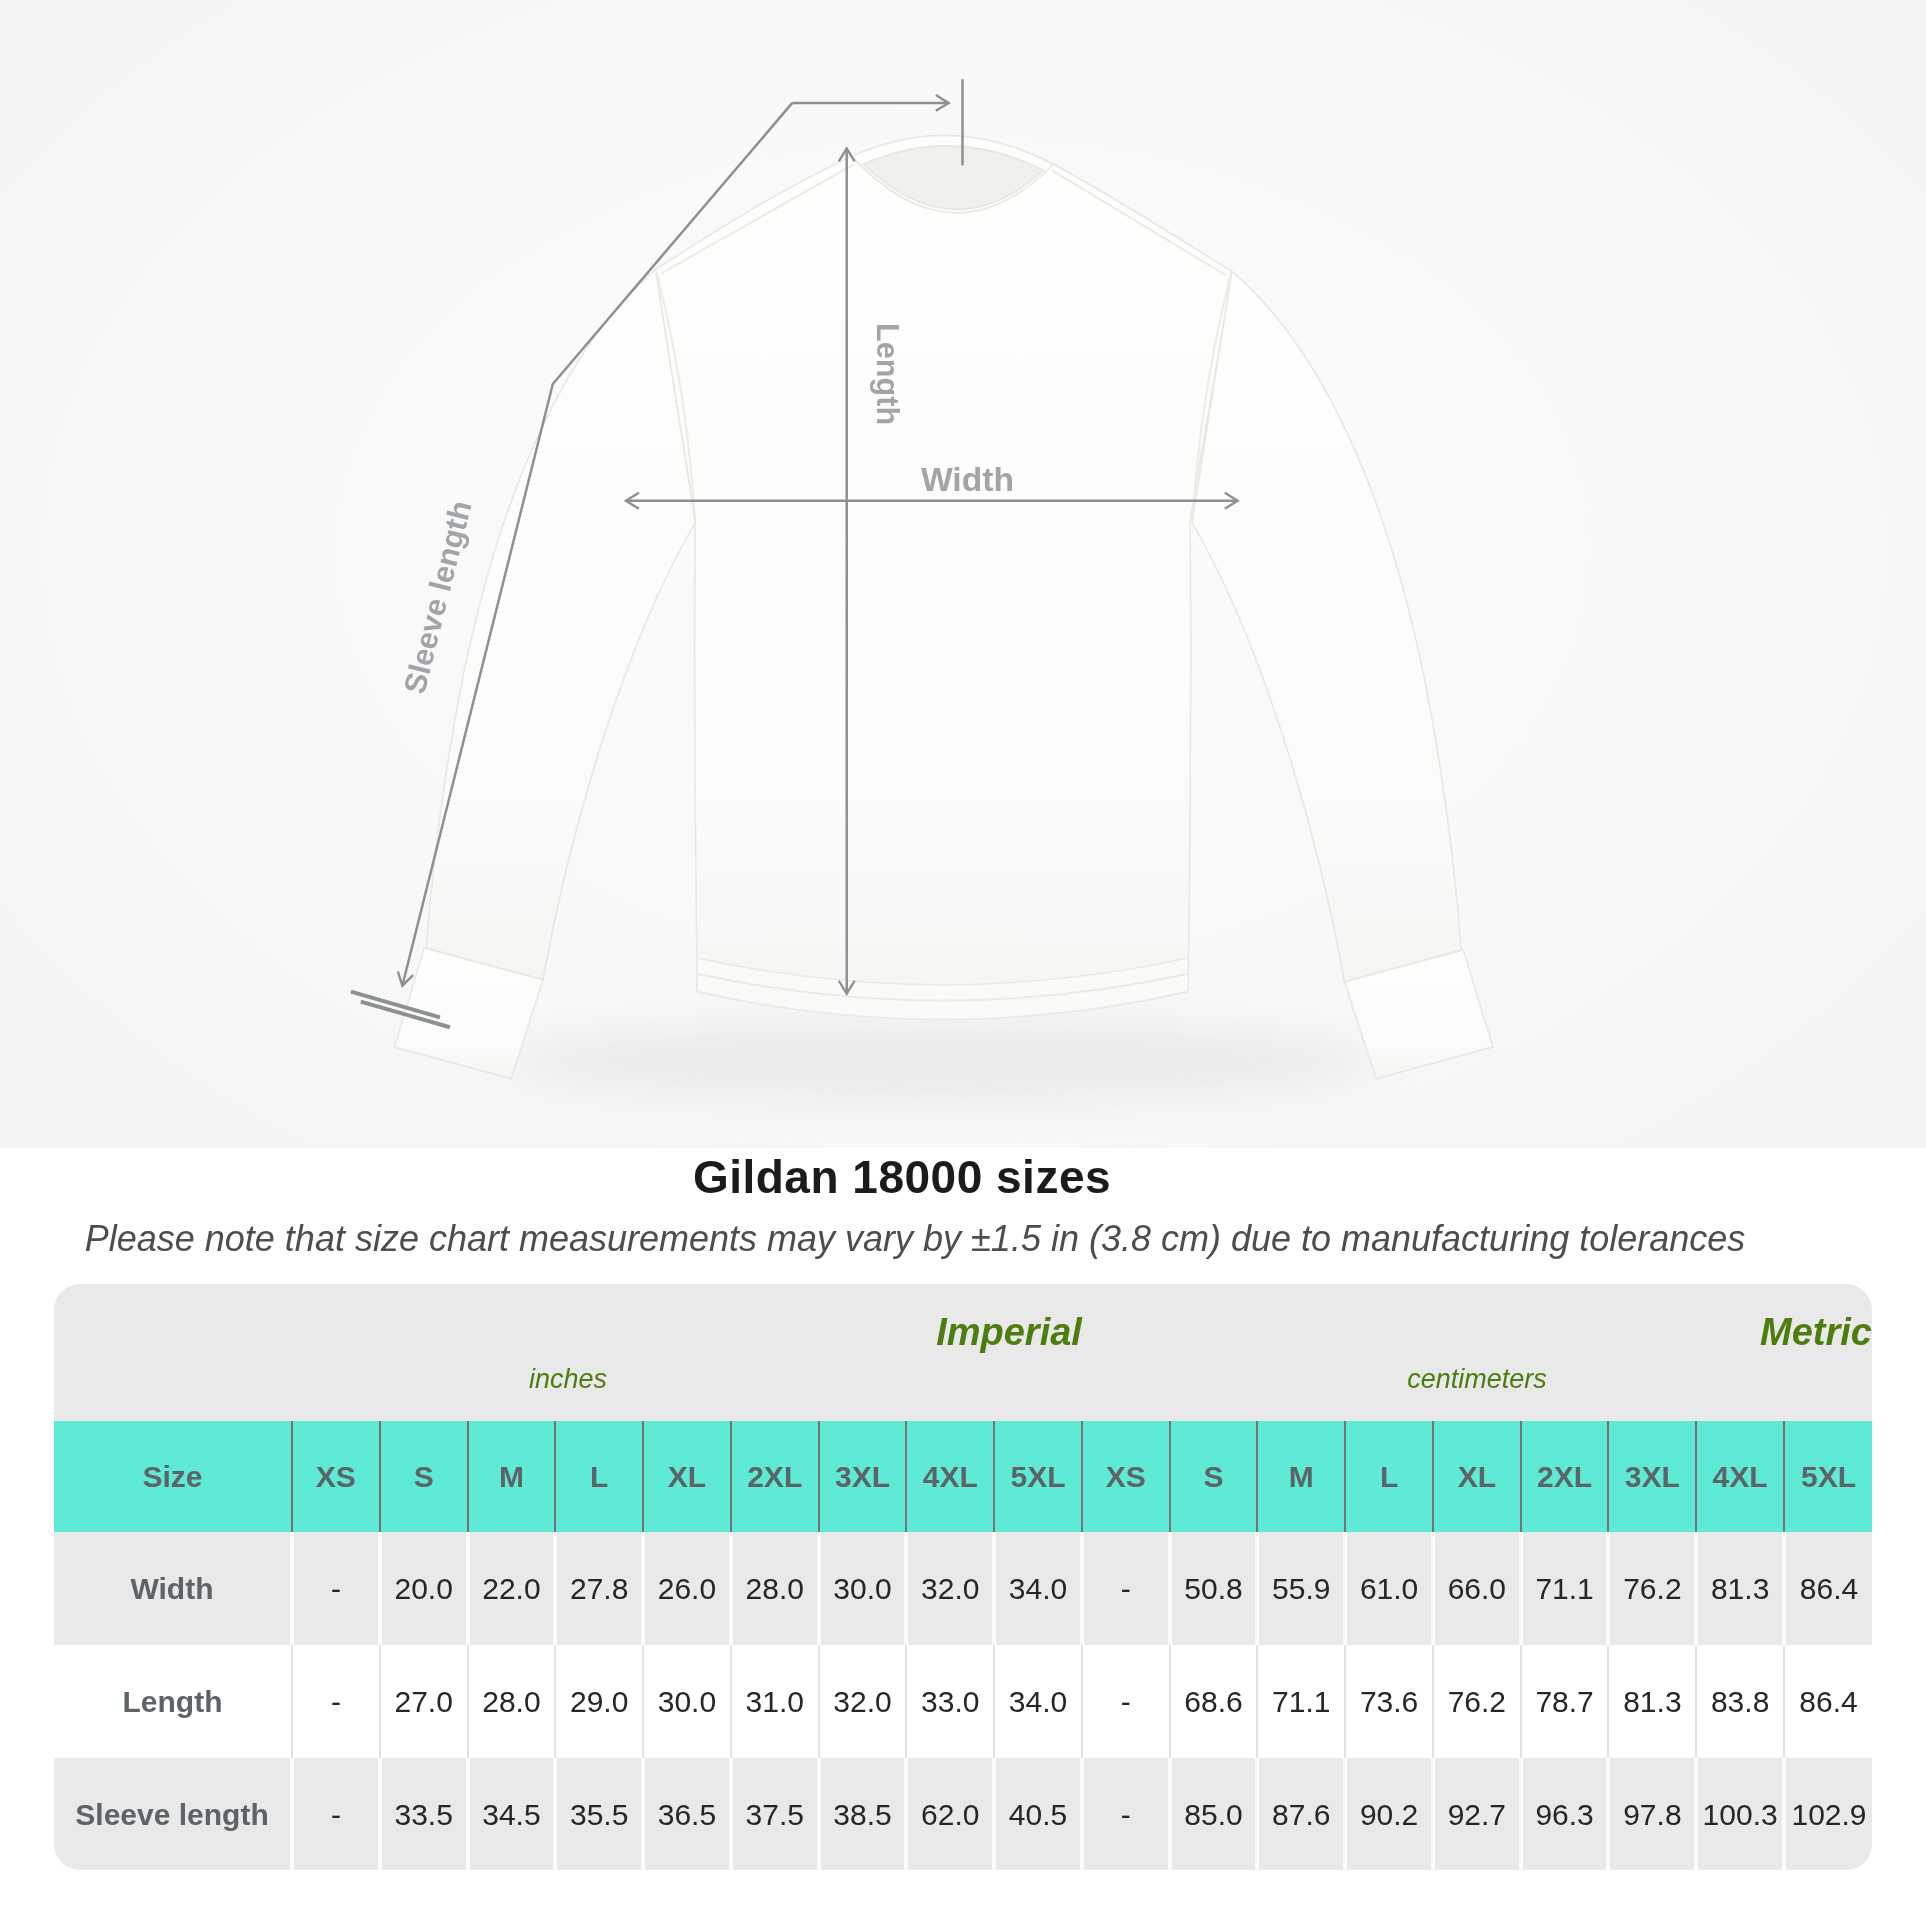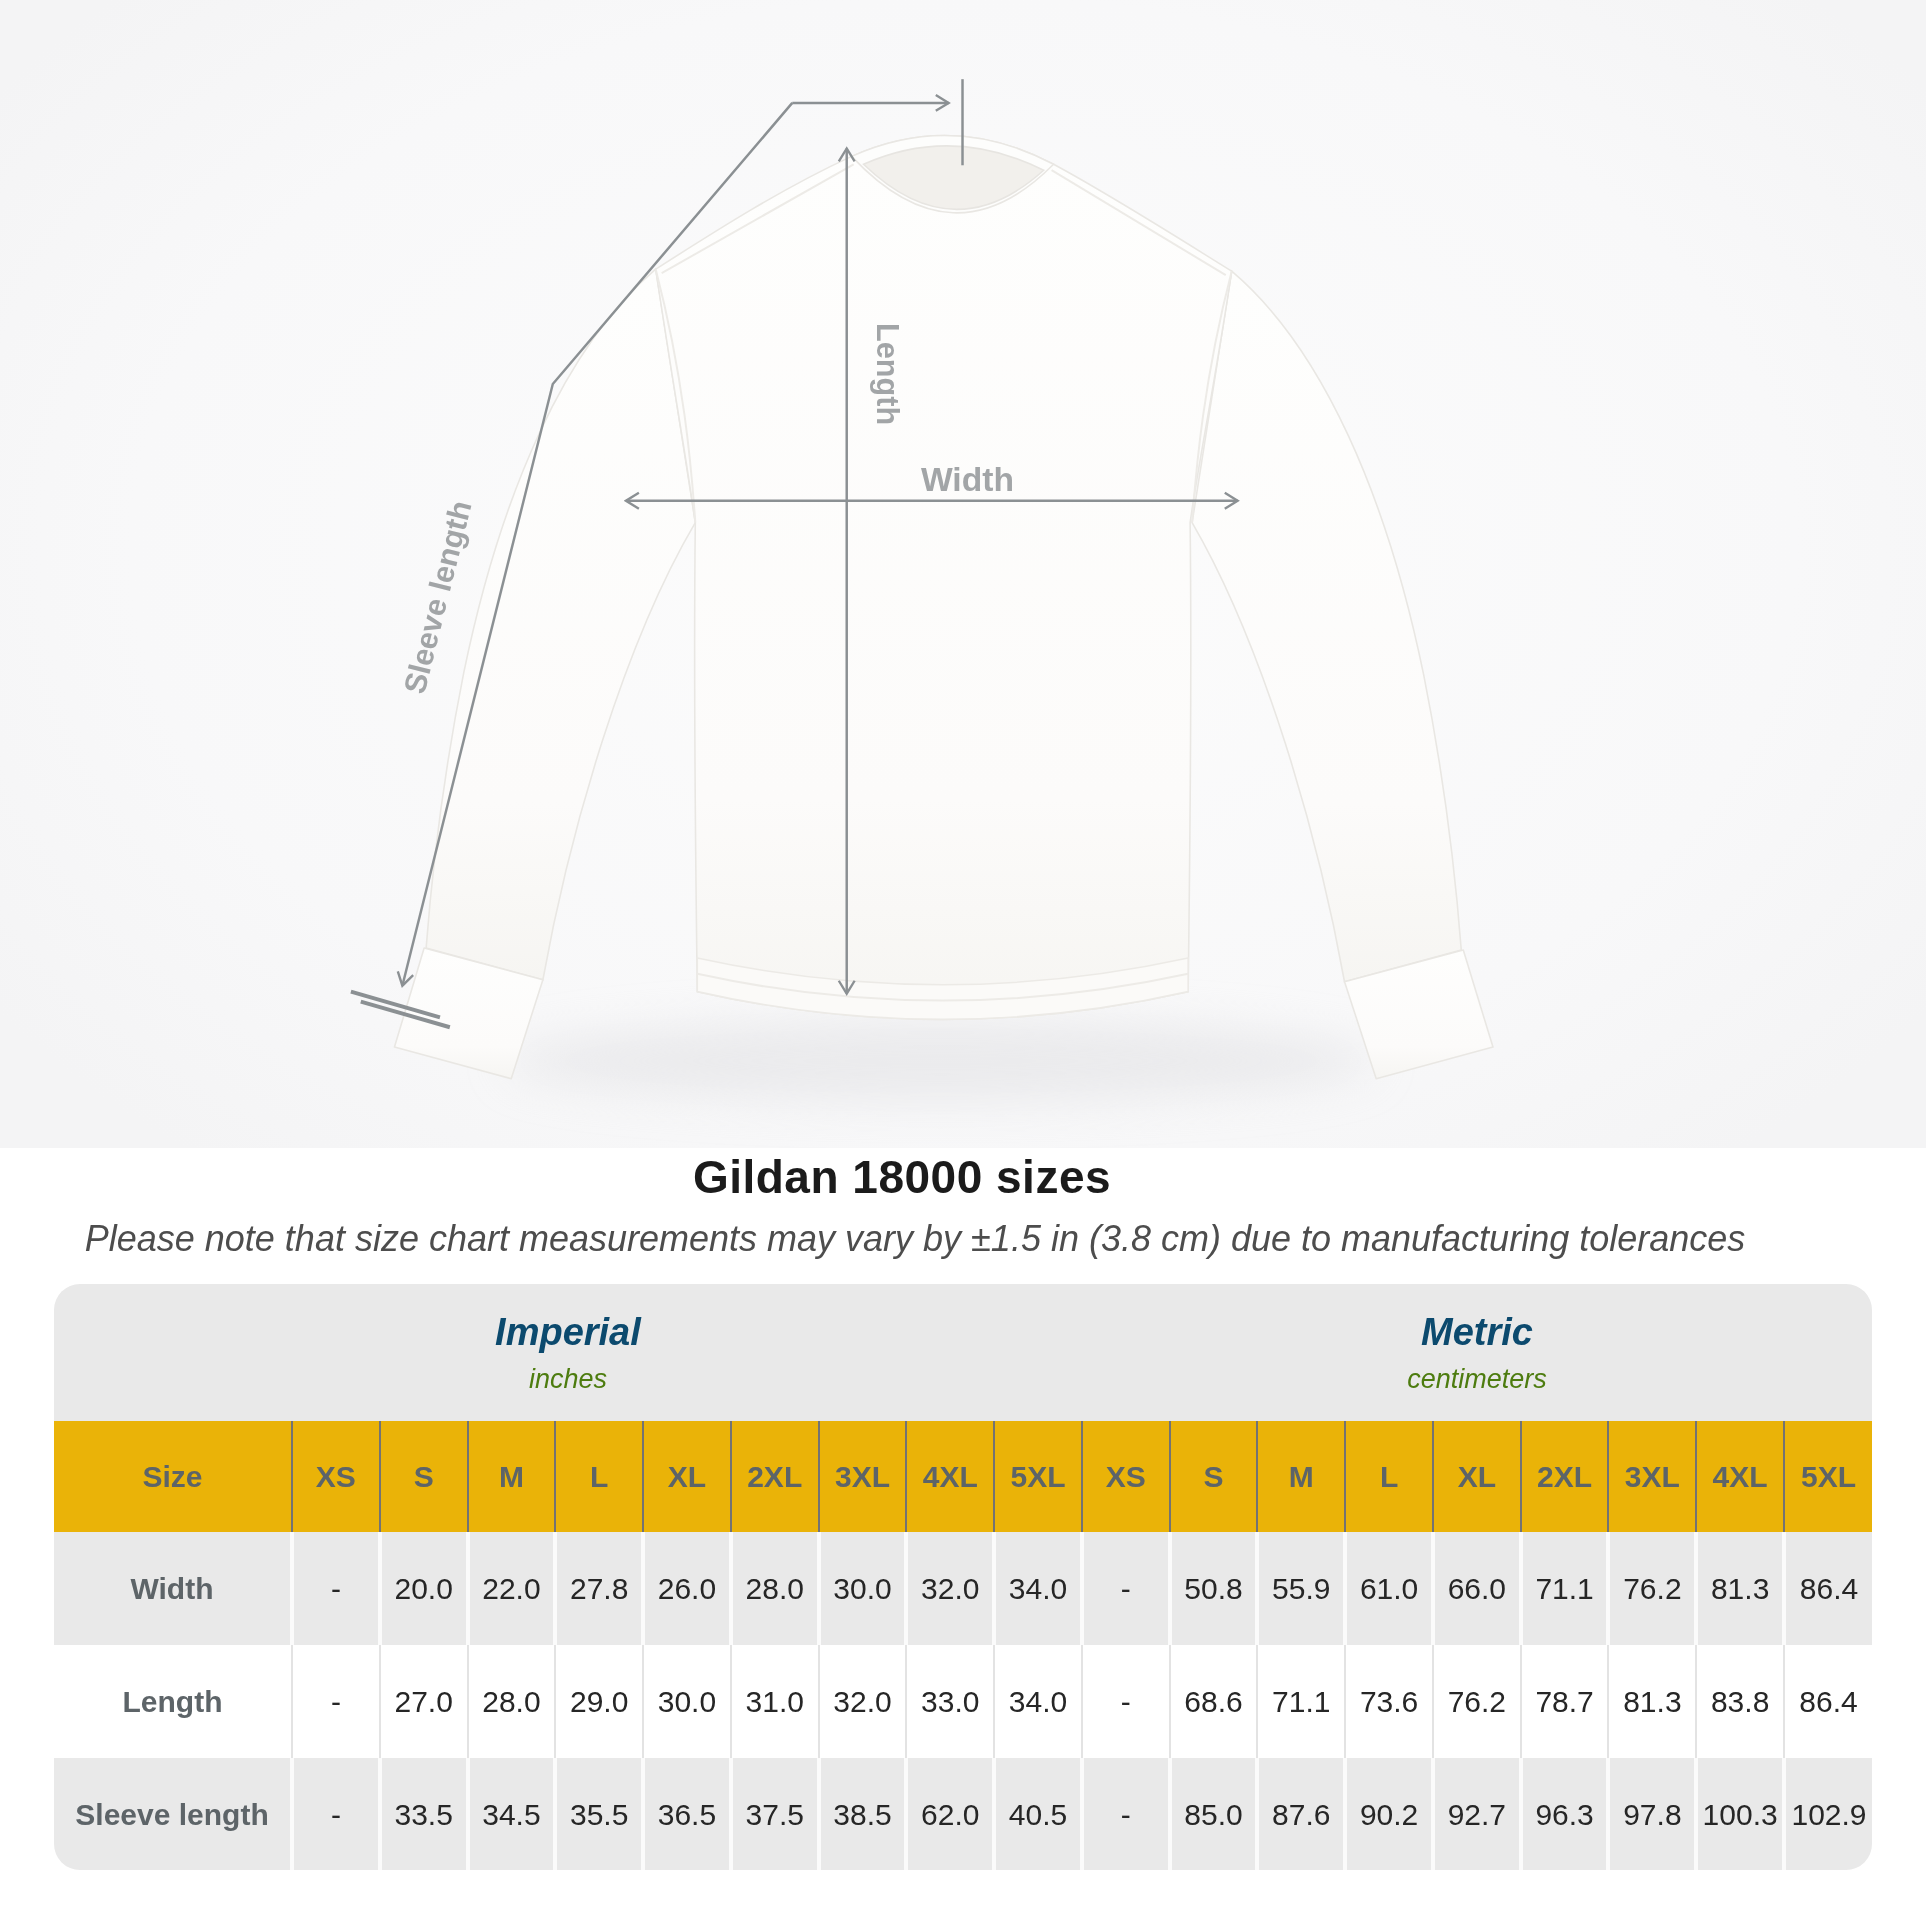--- a/index.html
+++ b/index.html
@@ -20,24 +20,24 @@
 
   
   .table-card{position:absolute;left:54px;top:1284px;width:1818px;height:586px;
     border-radius:26px;overflow:hidden;background:#ffffff;}
   table.size-chart{width:100%;height:100%;border-collapse:collapse;table-layout:fixed;}
   col.c-label{width:238px;}
   td,th{padding:0;margin:0;text-align:center;vertical-align:middle;font-weight:normal;}
 
   tr.unit-row{height:137px;}
   tr.unit-row td{background:#e9e9e9;vertical-align:middle;}
-  .unit-name{font-size:38px;font-weight:bold;font-style:italic;color:#0c4a6e;line-height:44px;}
+  .unit-name{font-size:38px;font-weight:bold;font-style:italic;color:#4d7c0f;line-height:44px;text-align:right;}
   .unit-sub{font-size:27px;font-style:italic;color:#4d7c0f;line-height:34px;margin-top:8px;}
 
-  tr.size-row{height:111px;background:#eab308;}
+  tr.size-row{height:111px;background:#5eead4;}
   tr.size-row th{font-size:30px;font-weight:bold;color:#5d6468;}
   tr.size-row td{font-size:30px;font-weight:bold;color:#5d6468;border-left:2px solid #737373;}
 
   tbody tr{height:113px;}
   tbody tr.row-gray{background:#e9e9e9;}
   tbody tr.row-white{background:#ffffff;}
   tbody th{font-size:30px;font-weight:bold;color:#5d6468;}
   tbody td{font-size:30px;color:#262626;}
   tbody tr.row-white td{border-left:2px solid #e3e3e3;}
   tbody tr.row-gray td{border-left:4px solid #fbfbfb;}

